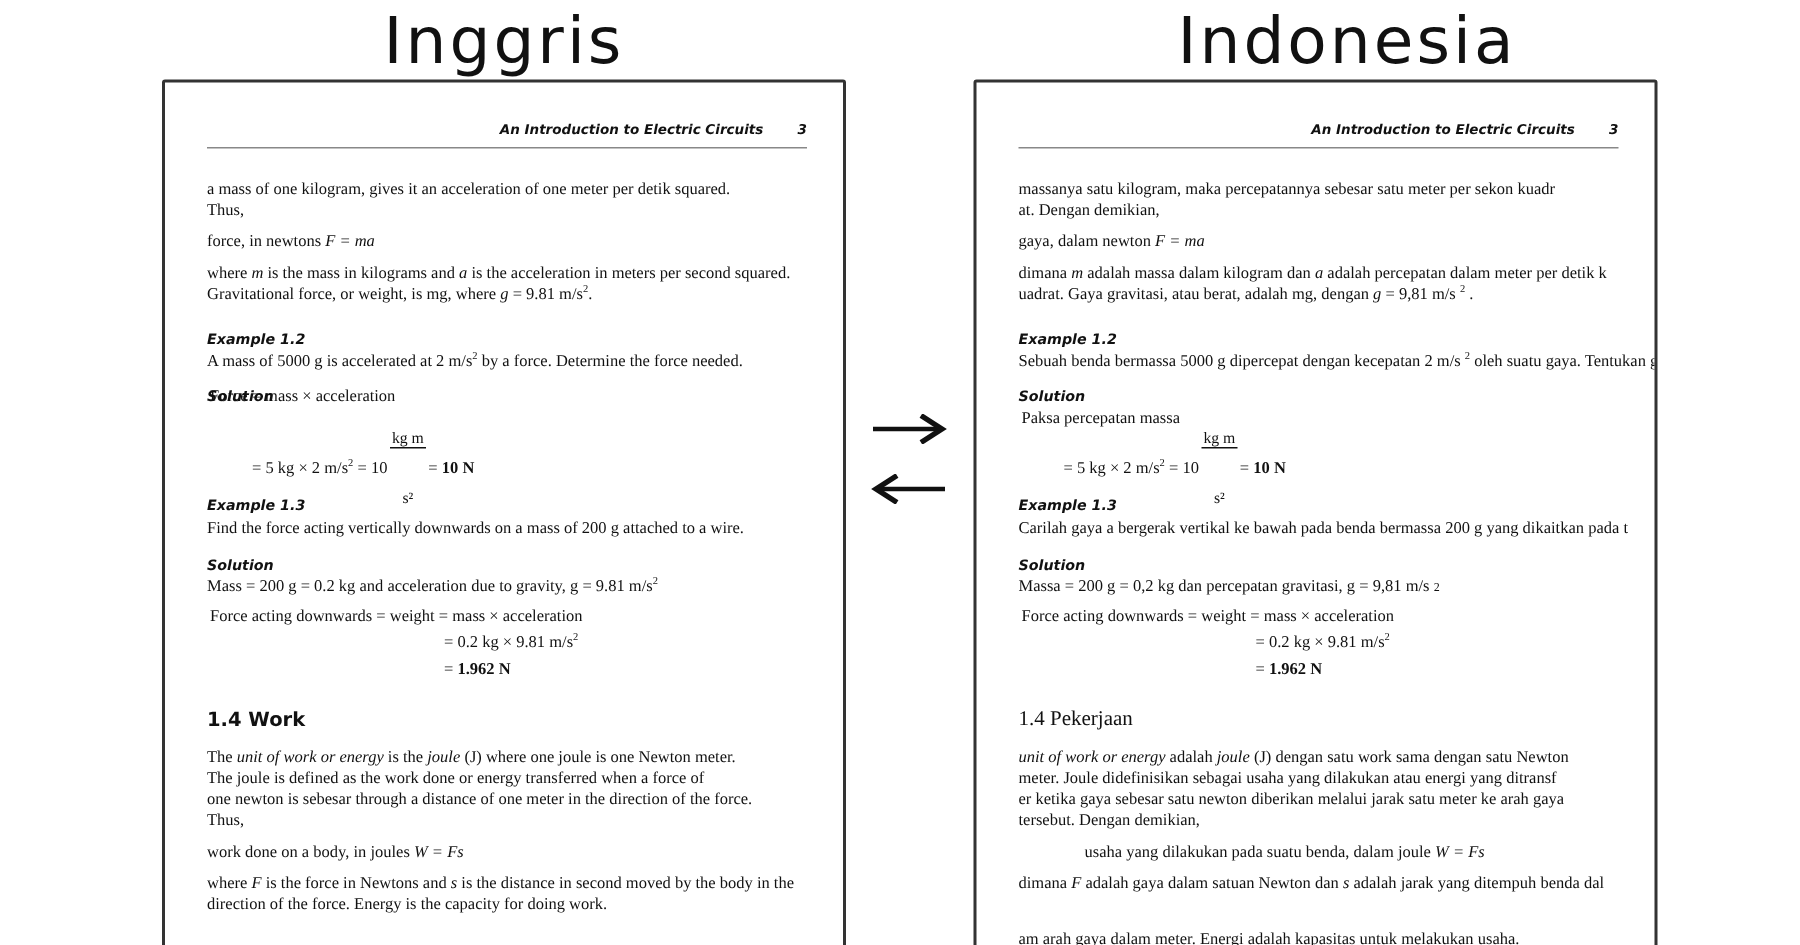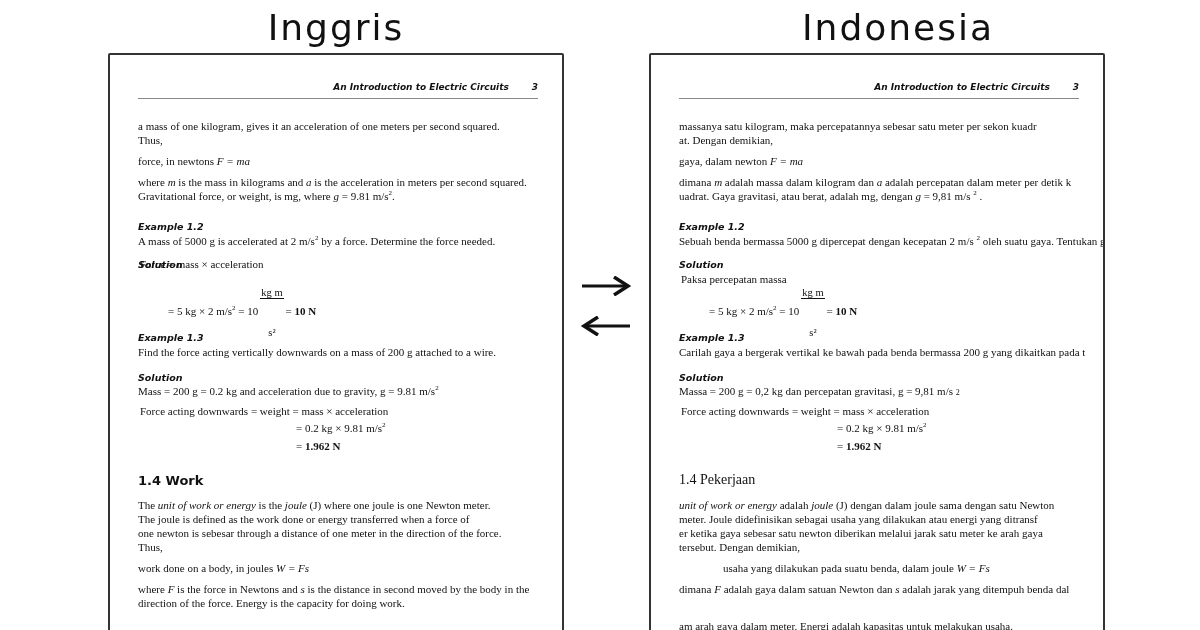--- a/index.html
+++ b/index.html
@@ -2,21 +2,21 @@
 <html><head>
   <meta charset="utf-8">
   <style>
     html, body { margin: 0; padding: 0; }
     body {
       width: 1200px; height: 630px; overflow: hidden; background: #ffffff;
       position: relative; font-family: "Liberation Serif", serif; color: #111;
     }
     .lang-title {
       position: absolute; top: 8px; height: 40px; width: 460px; text-align: center;
-      font-family: "DejaVu Sans", sans-serif; font-size: 36px; letter-spacing: 2px;
+      font-family: "DejaVu Sans", sans-serif; font-size: 43px; letter-spacing: 2px;
       color: #111; line-height: 40px;
     }
     .page {
       position: absolute; top: 53px; width: 452px; height: 600px;
       border: 2px solid #333; border-radius: 2px; background: #fff; overflow: hidden;
     }
     #page-left { left: 108px; }
     #page-right { left: 649px; }
     .running-head {
       position: absolute; top: 27px; left: 28px; width: 400px; height: 16px;
@@ -62,21 +62,21 @@
   <line x1="6" y1="10" x2="50" y2="10" stroke="#111" stroke-width="3"></line>
   <polyline points="18,1 4,10 18,19" fill="none" stroke="#111" stroke-width="3.5"></polyline>
 </svg>
 
 <div class="page" id="page-left">
   <div class="running-head">
     <span>An Introduction to Electric Circuits</span>
     <span class="page-num">3</span>
   </div>
 
-  <div class="txt" style="top:64px;">a mass of one kilogram, gives it an acceleration of one meters per second squared.</div>
+  <div class="txt" style="top:64px;">a mass of one kilogram, gives it an acceleration of one meter per detik squared.</div>
   <div class="txt" style="top:78px;">Thus,</div>
 
   <div class="txt" style="top:99px;"><span>force, in newtons </span><span class="it">F = ma</span></div>
 
   <div class="txt" style="top:120px;"><span>where </span><span class="it">m</span><span> is the mass in kilograms and </span><span class="it">a</span><span> is the acceleration in meters per second squared.</span></div>
   <div class="txt" style="top:134px;"><span>Gravitational force, or weight, is mg, where </span><span class="it">g</span><span> = 9.81 m/s</span><sup>2</sup><span>.</span></div>
 
   <div class="label" style="top:166px;">Example 1.2</div>
   <div class="txt" style="top:179px;"><span>A mass of 5000 g is accelerated at 2 m/s</span><sup>2</sup><span> by a force. Determine the force needed.</span></div>
 
@@ -131,21 +131,21 @@
   <div class="txt" style="top:290px;">Carilah gaya a  bergerak vertikal ke bawah pada benda bermassa 200 g yang dikaitkan pada t</div>
 
   <div class="label" style="top:317px;">Solution</div>
   <div class="txt" style="top:329px;"><span>Massa = 200 g = 0,2 kg dan percepatan gravitasi, g = 9,81 m/s </span><span style="font-size:8px;">2</span></div>
   <div class="txt" style="top:349px; left:30px;">Force acting downwards = weight = mass × acceleration</div>
   <div class="txt" style="top:366px; left:186px;"><span>= 0.2 kg × 9.81 m/s</span><sup>2</sup></div>
   <div class="txt" style="top:384px; left:186px;"><span>= </span><span class="b">1.962 N</span></div>
 
   <div class="section-head-id" style="top:417px;">1.4 Pekerjaan</div>
 
-  <div class="txt" style="top:443px;"><span class="it">unit of work or energy</span><span> adalah </span><span class="it">joule</span><span> (J) dengan dalam joule sama dengan satu Newton</span></div>
+  <div class="txt" style="top:443px;"><span class="it">unit of work or energy</span><span> adalah </span><span class="it">joule</span><span> (J) dengan satu work sama dengan satu Newton</span></div>
   <div class="txt" style="top:457px;">meter.  Joule didefinisikan sebagai usaha yang dilakukan atau energi yang ditransf</div>
   <div class="txt" style="top:471px;">er ketika gaya sebesar satu newton diberikan melalui jarak satu meter ke arah gaya</div>
   <div class="txt" style="top:485px;">tersebut.  Dengan demikian,</div>
 
   <div class="txt" style="top:506px;margin-left:44px;"><span>usaha yang dilakukan pada suatu benda, dalam joule </span><span class="it">W = Fs</span></div>
 
   <div class="txt" style="top:527px;"><span>dimana </span><span class="it">F</span><span> adalah gaya dalam satuan Newton dan </span><span class="it">s</span><span> adalah jarak yang ditempuh benda dal</span></div>
   <div class="txt" style="top:564px;">am arah gaya dalam meter. Energi adalah kapasitas untuk melakukan usaha.</div>
 </div>
 

